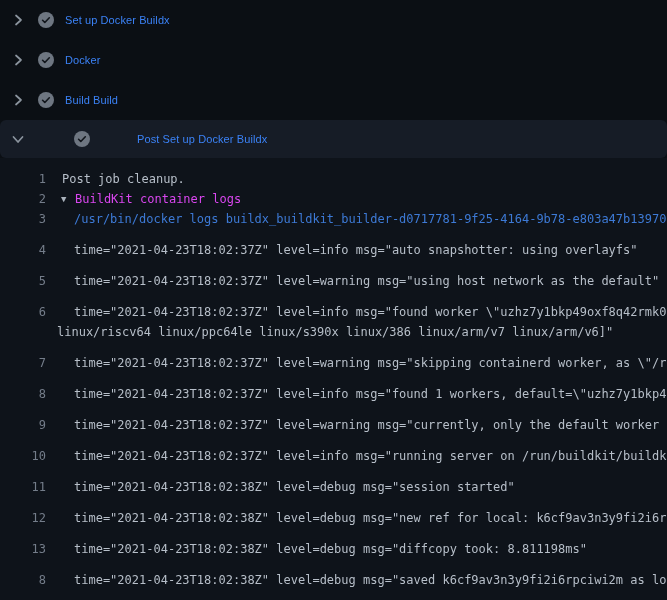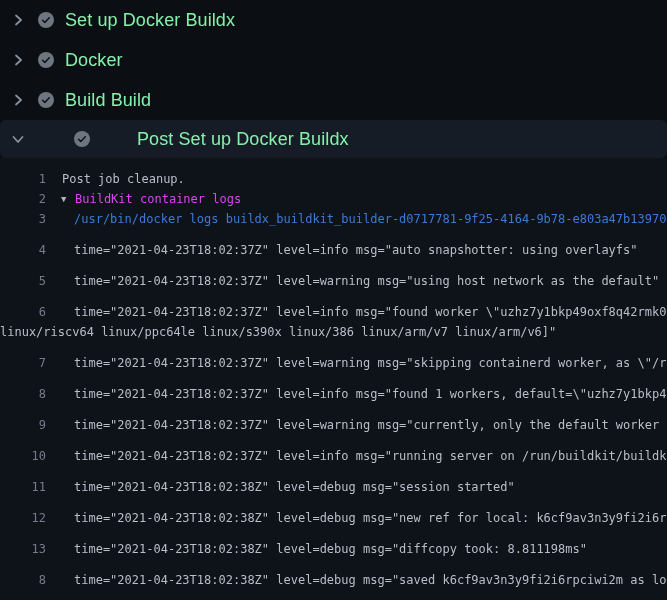--- a/index.html
+++ b/index.html
@@ -15,21 +15,21 @@
   .step-row {
     height: 40px; display: flex; align-items: center;
     padding-left: 10px; cursor: pointer;
   }
   .step-row.expanded {
     height: 38px; background: #161c26; border-radius: 6px; gap: 36px;
   }
   .chev { width: 16px; height: 16px; display: inline-flex; align-items: center; justify-content: center; }
   .check { width: 16px; height: 16px; margin-left: 12px; display: inline-flex; }
   .step-label {
-    margin-left: 11px; font-size: 18px; color: #86efac; letter-spacing: .1px;
+    margin-left: 11px; font-size: 11px; color: #3b82f6; letter-spacing: .1px;
   }
 
   
   .log {
     flex: 1 1 auto; background: #0e131a; padding-top: 11px; overflow: hidden;
   }
   .log-line {
     display: flex; height: 20px; line-height: 20px;
     font-family: "DejaVu Sans Mono", monospace;
     font-size: 12px; white-space: pre; overflow: hidden;
@@ -40,21 +40,21 @@
     color: #747d8a; cursor: pointer;
   }
   .log-line.plain .text { margin-left: 16px; }
   .log-line.group .tri {
     margin-left: 15px; font-size: 9px; color: #aab2bc; cursor: pointer;
     display: inline-block; width: 12px;
   }
   .log-line.group .text { margin-left: 2px; color: #d946ef; }
   .log-line.log .text, .log-line.command .text { margin-left: 28px; text-align: right; }
   .log-line.command .text { color: #3d7ad6; }
-  .log-line.wrap { }
+  .log-line.wrap { padding-left: 57px; }
 </style>
 </head>
 <body>
 
 <div class="app">
 
   <div class="steps">
 
     <div class="step-row">
       <span class="chev">

